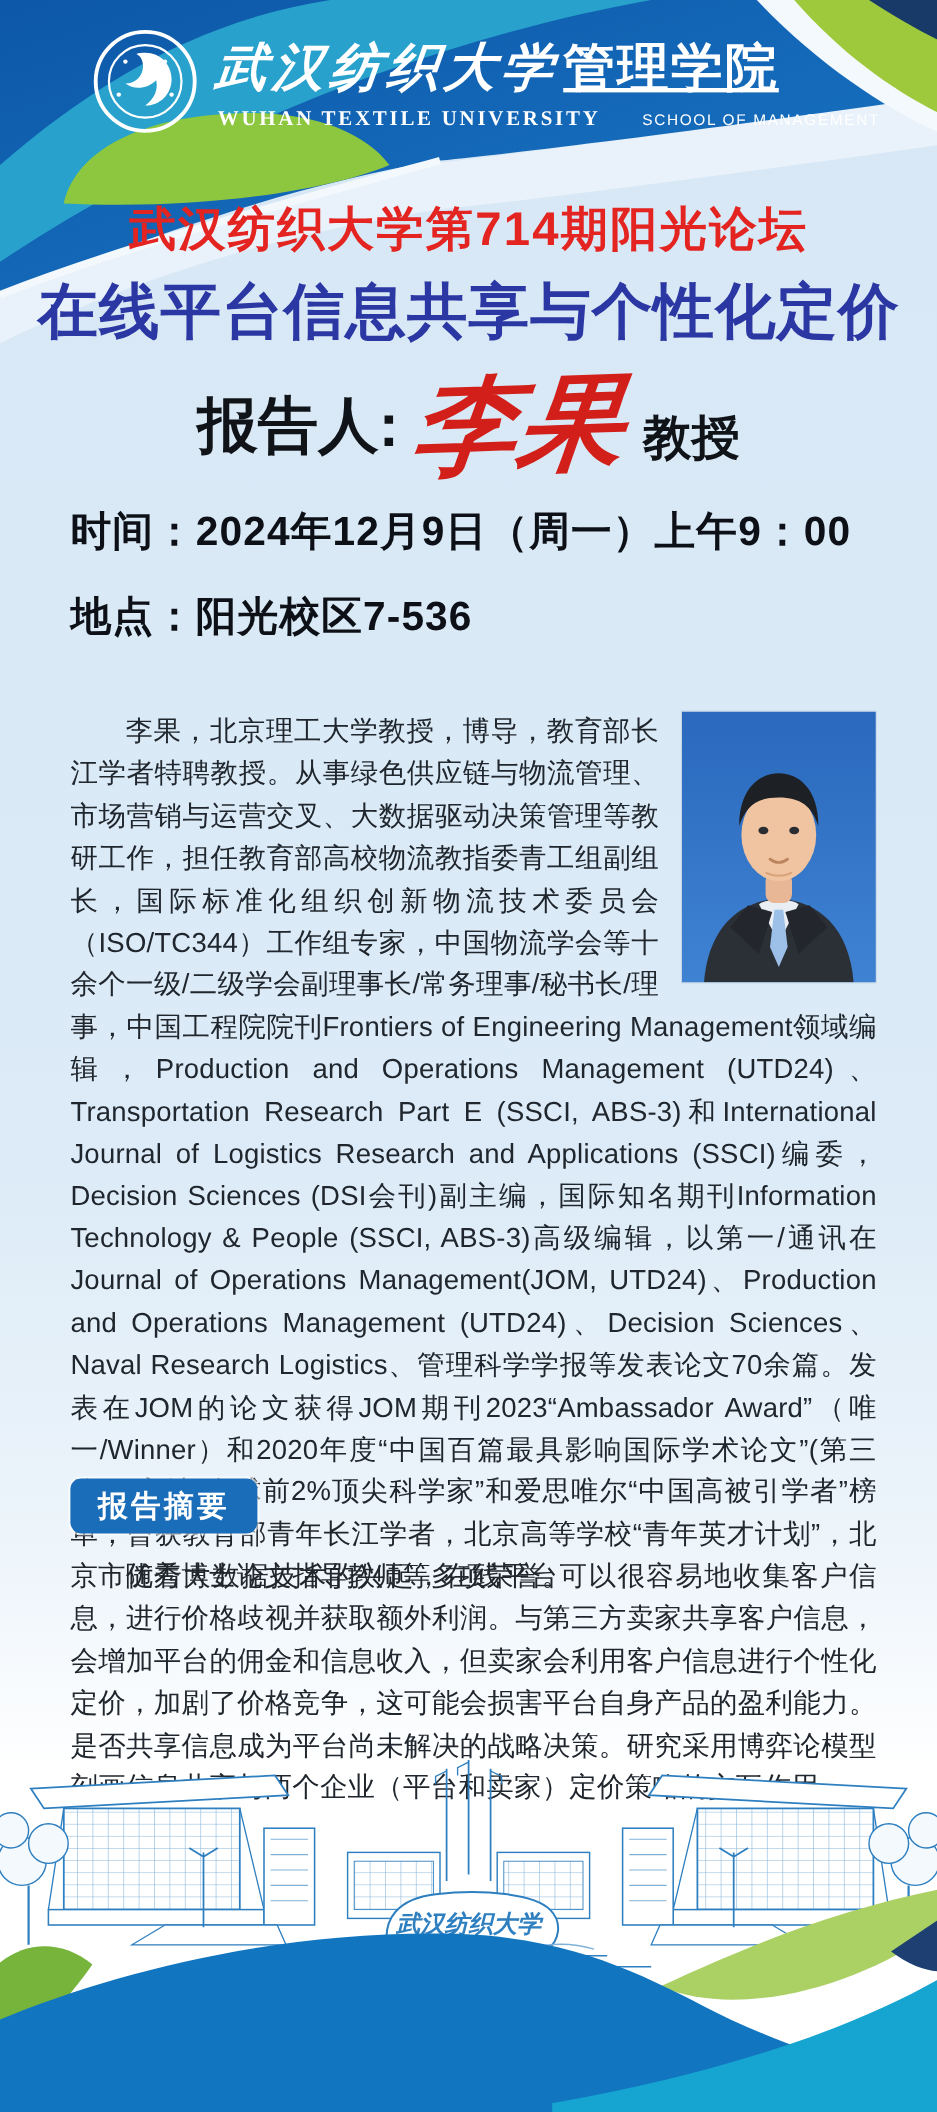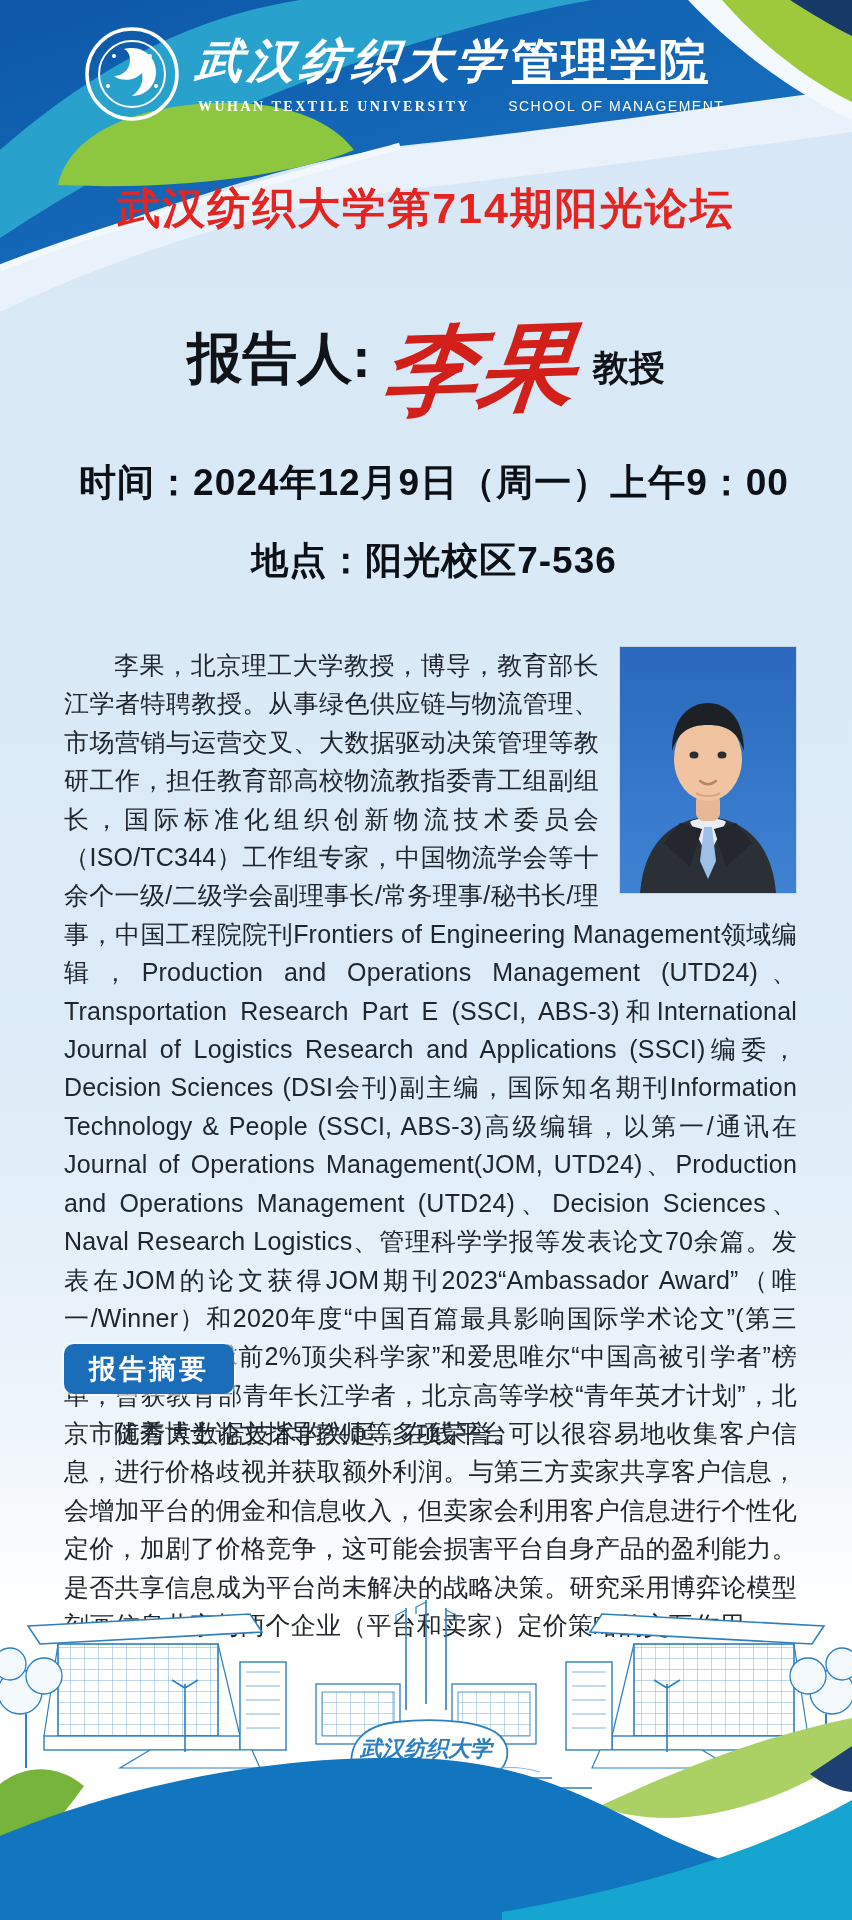--- a/index.html
+++ b/index.html
@@ -9,30 +9,30 @@
     font-family:"Liberation Sans",sans-serif;
   }
   .abs{position:absolute;}
   
   .header-art{left:0;top:0;width:852px;height:320px;}
   .emblem{left:84px;top:26px;width:96px;height:96px;}
   .uni-cn{left:196px;top:30px;width:620px;font-size:47px;font-weight:bold;color:#ffffff;letter-spacing:5px;white-space:nowrap;}
   .uni-cn .callig{font-family:"Liberation Serif",serif;font-style:italic;transform:skewX(-6deg);display:inline-block;}
   .uni-cn .school{font-style:normal;margin-left:4px;letter-spacing:2px;text-decoration:underline;}
   .uni-en{left:198px;top:98px;width:620px;display:flex;align-items:baseline;color:#ffffff;white-space:nowrap;}
-  .uni-en .en1{font-family:"Liberation Serif",serif;font-weight:bold;font-size:14px;letter-spacing:2.5px;}
+  .uni-en .en1{font-family:"Liberation Serif",serif;font-weight:bold;font-size:19px;letter-spacing:2.5px;}
   .uni-en .en2{font-size:14px;font-weight:normal;letter-spacing:1.5px;margin-left:38px;}
   
   .forum-title{left:0;top:180px;width:852px;text-align:center;font-size:43px;font-weight:900;color:#e32420;letter-spacing:2px;}
   .topic-title{left:0;top:247px;width:852px;text-align:center;font-size:55px;font-weight:900;color:#2b37a3;letter-spacing:1px;}
-  .speaker-row{left:0;top:322px;width:852px;height:130px;display:flex;align-items:flex-start;justify-content:center;}
+  .speaker-row{left:0;top:322px;width:852px;height:130px;display:flex;align-items:center;justify-content:center;}
   .speaker-label{font-size:55px;font-weight:900;color:#101418;}
   .speaker-name{font-family:"Liberation Serif",serif;font-style:italic;font-weight:bold;font-size:96px;color:#d31f1a;margin:0 18px 0 12px;transform:skewX(-8deg) rotate(-2deg);display:inline-block;line-height:1;}
-  .speaker-rank{font-size:36px;font-weight:900;color:#101418;margin-top:22px;}
-  .schedule{left:64px;top:458px;width:740px;color:#0d1117;text-align:center;}
+  .speaker-rank{font-size:44px;font-weight:900;color:#101418;margin-top:22px;}
+  .schedule{left:64px;top:458px;width:740px;color:#0d1117;}
   .schedule .line{font-size:37px;font-weight:800;letter-spacing:1px;}
   .schedule .line+.line{margin-top:28px;}
   
   .badge{background:#1a6db8;color:#ffffff;font-size:27px;font-weight:bold;letter-spacing:3px;
     padding:7px 25px;border-radius:10px;display:inline-block;box-shadow:0 0 0 2px rgba(255,255,255,.55);}
   .badge-profile{left:64px;top:584px;}
   .badge-abstract{left:64px;top:1344px;}
   
   .bio{left:64px;top:646px;width:733px;}
   .bio .photo{float:right;width:176px;height:246px;margin:0 0 10px 20px;border:1px solid #c6d6e6;
@@ -82,20 +82,21 @@
   </svg>
   <div class="abs uni-cn">
     <span class="callig">武汉纺织大学</span><span class="school">管理学院</span>
   </div>
   <div class="abs uni-en">
     <span class="en1">WUHAN TEXTILE UNIVERSITY</span>
     <span class="en2">SCHOOL OF MANAGEMENT</span>
   </div>
 
   <div class="abs forum-title">武汉纺织大学第714期阳光论坛</div>
+  <div class="abs topic-title">在线平台信息共享与个性化定价</div>
 
   <div class="abs speaker-row">
     <span class="speaker-label">报告人:</span>
     <span class="speaker-name">李果</span>
     <span class="speaker-rank">教授</span>
   </div>
 
   <div class="abs schedule">
     <div class="line">
       <span>时间：</span><span>2024年12月9日（周一）上午9：00</span>

